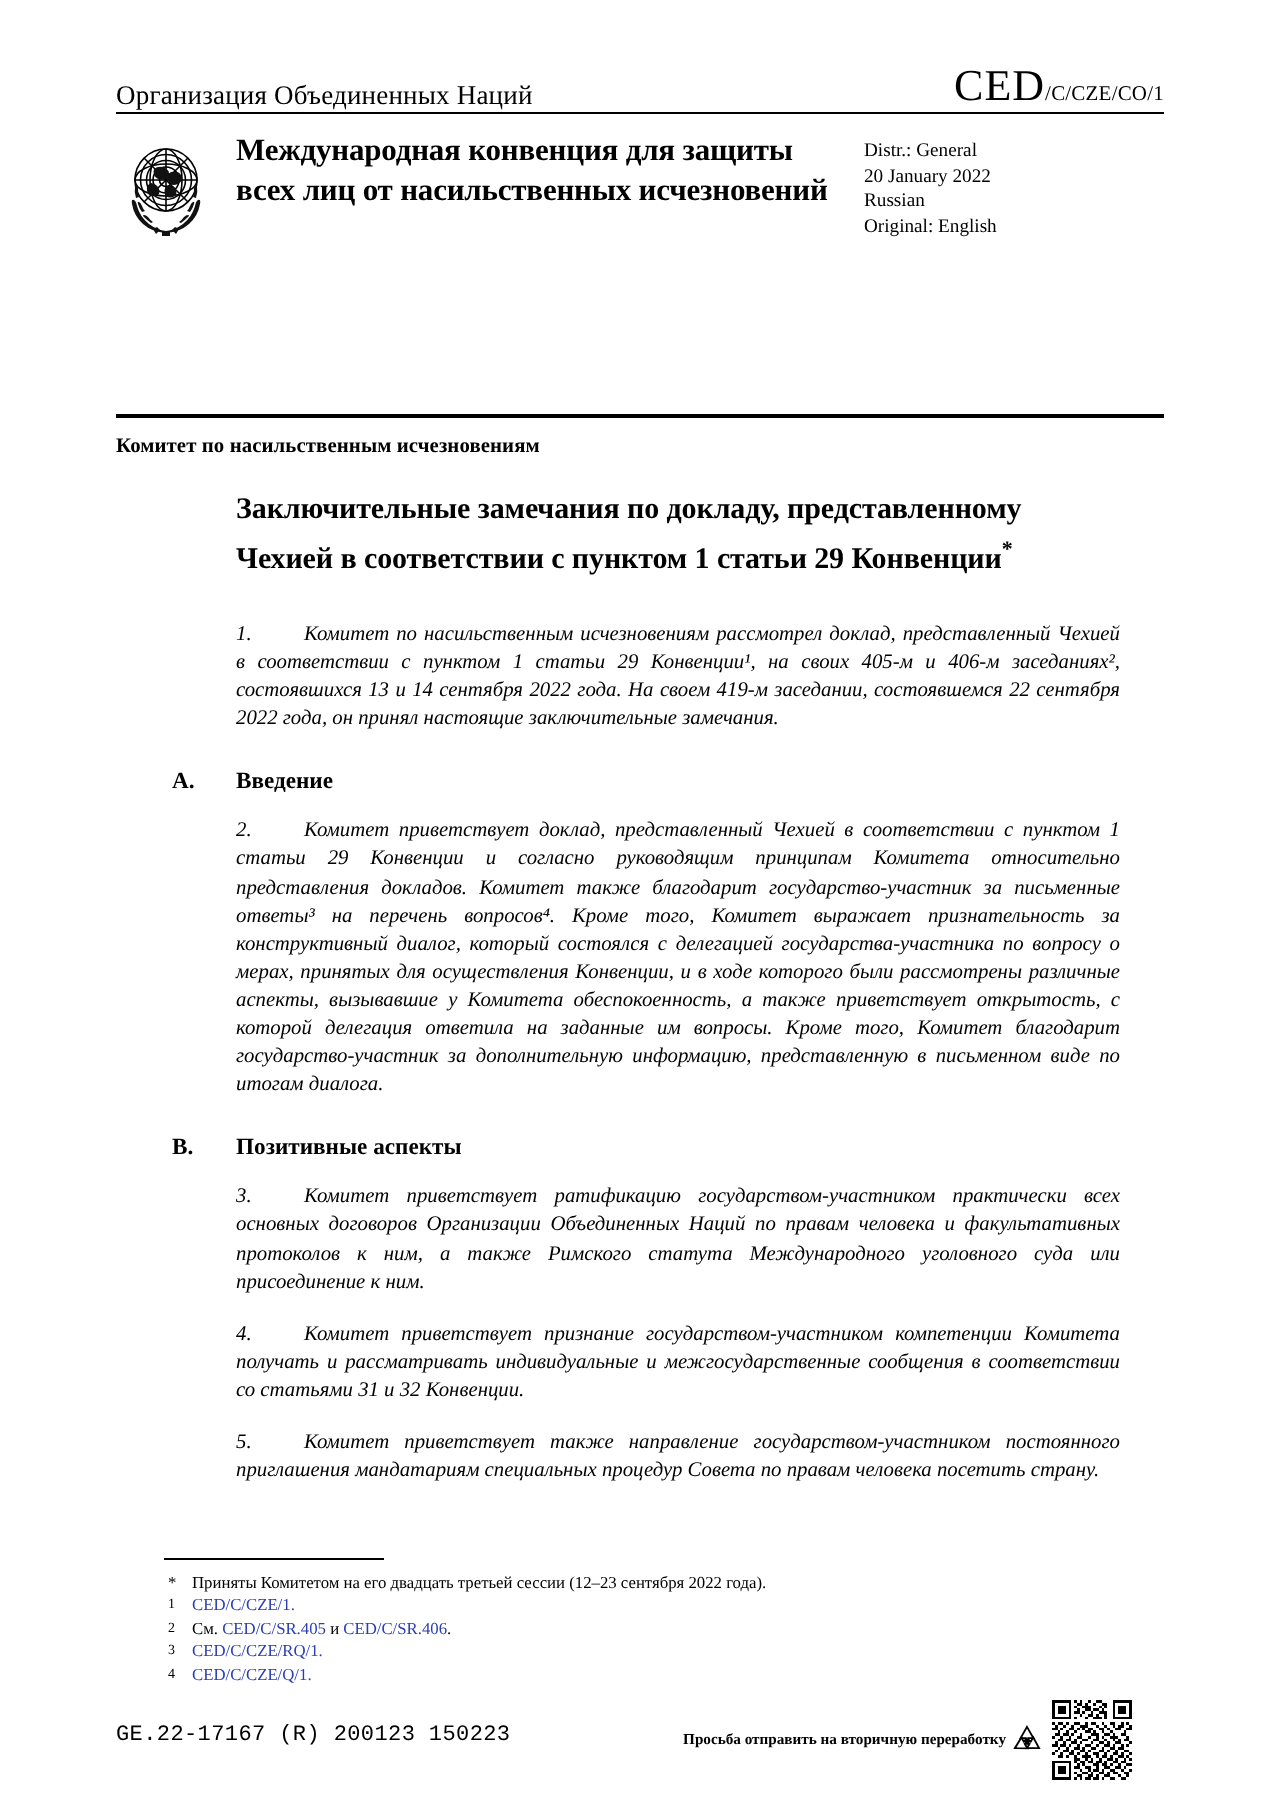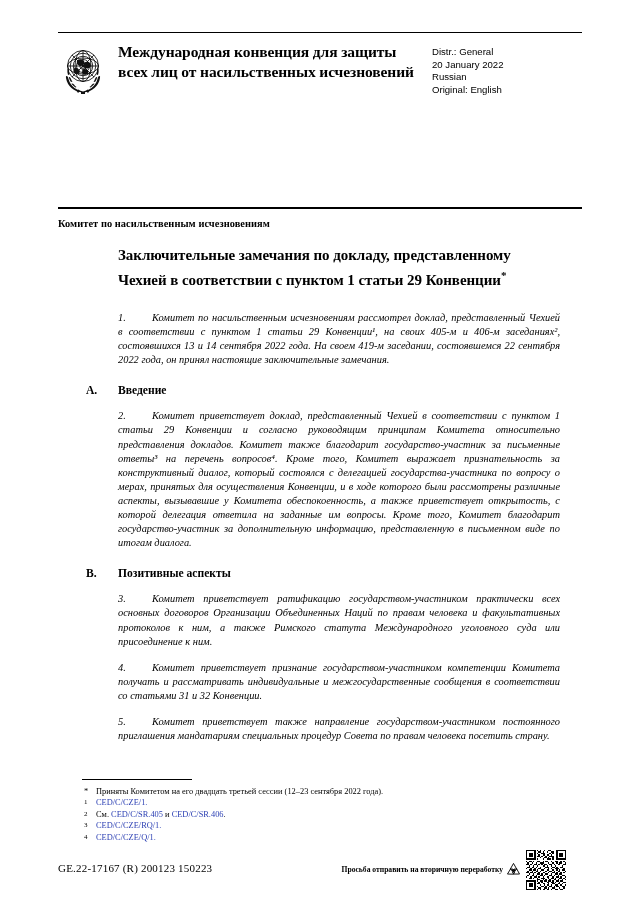--- a/index.html
+++ b/index.html
@@ -79,21 +79,21 @@
     flex: 0 0 300px;
     margin-left: 10px;
     font-family: "Liberation Serif", serif;
     font-weight: bold;
     font-size: 15.5px;
     line-height: 19.5px;
     letter-spacing: -0.1px;
   }
   .distr-block {
     margin-left: 14px;
-    font-family: Liberation Sans, sans-serif;
+    font-family: Liberation Serif, serif;
     font-size: 9.6px;
     line-height: 12.6px;
     padding-top: 4px;
     white-space: nowrap;
   }
 
   
   .thick-rule {
     position: absolute;
     left: 58px;
@@ -205,21 +205,21 @@
   .footer {
     position: absolute;
     left: 58px;
     top: 862px;
     width: 524px;
     display: flex;
     align-items: center;
     justify-content: space-between;
   }
   .ge-code {
-    font-family: Liberation Serif, serif;
+    font-family: Liberation Mono, monospace;
     font-size: 11px;
     letter-spacing: 0.2px;
     white-space: nowrap;
   }
   .recycle-group {
     display: flex;
     align-items: center;
     position: absolute;
     right: 16px;
     top: -12px;
@@ -235,20 +235,27 @@
   .recycle-icon { width: 17px; height: 19px; }
   .qr-code { width: 40px; height: 40px; margin-left: 4px; }
 </style>
 </head>
 <body>
 
 <div class="page">
 
   <div class="masthead">
 
+    <div class="mast-row1">
+      <div class="org-name">Организация Объединенных Наций</div>
+      <div class="doc-symbol">
+        <span class="sym-main">CED</span>
+        <span class="sym-sub">/C/CZE/CO/1</span>
+      </div>
+    </div>
     <div class="mast-rule"></div>
 
     <div class="mast-row2">
 
       <div class="emblem">
         <svg viewBox="0 0 100 104" width="50" height="52" aria-hidden="true">
           <g fill="none" stroke="#000" stroke-width="1.6">
             <circle cx="50" cy="44" r="31"></circle>
             <circle cx="50" cy="44" r="25.5"></circle>
             <circle cx="50" cy="44" r="19.5"></circle>

